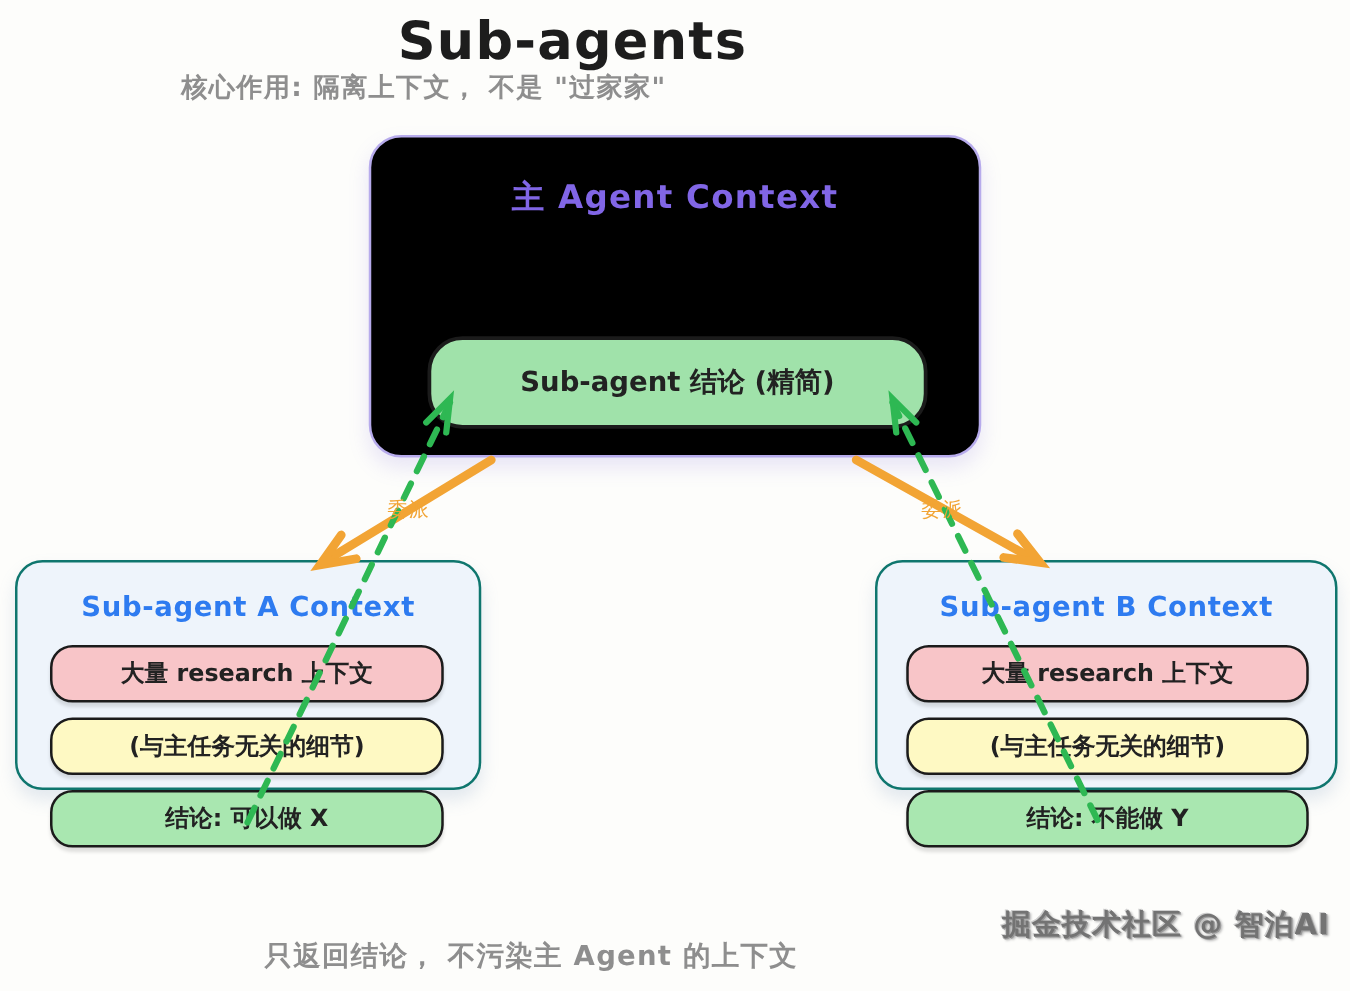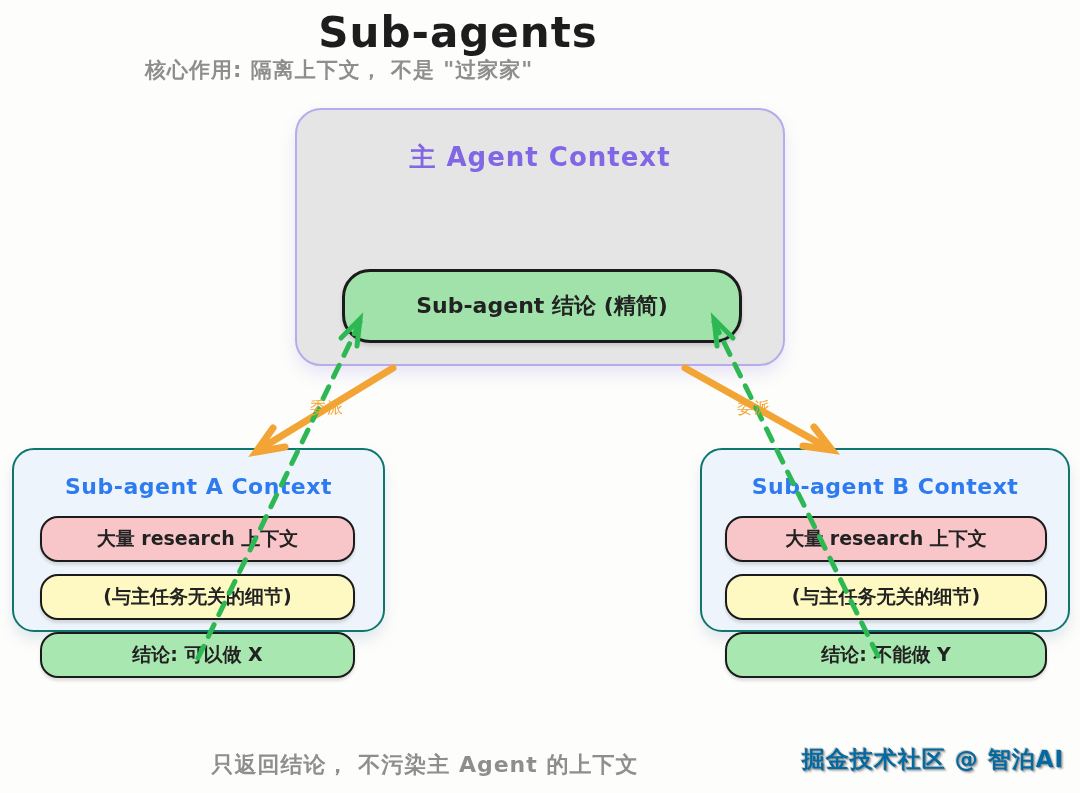--- a/index.html
+++ b/index.html
@@ -19,21 +19,21 @@
     font-size:42px;font-weight:700;color:#1d1d1d;letter-spacing:1px;
   }
   .page-subtitle{
     left:145px;top:56px;
     font-size:21px;font-weight:600;color:#8e8e8e;letter-spacing:1px;
   }
 
   
   .main-box{
     left:295px;top:108px;width:490px;height:258px;
-    background:#e5e5e5;border:2.5px solid #b7abec;border-radius:26px;
+    background:#000000;border:2.5px solid #b7abec;border-radius:26px;
     box-shadow:0 8px 16px rgba(140,120,220,0.18);
     box-sizing:border-box;
   }
   .main-box-title{
     left:0;right:0;top:30px;text-align:center;
     font-size:26px;font-weight:700;color:#8166e6;letter-spacing:1px;
   }
   .bar{
     box-sizing:border-box;
     border:3px solid #1b1b1b;
@@ -83,22 +83,22 @@
   .delegate-label-left{left:327px;top:408px;}
   .delegate-label-right{left:754px;top:408px;}
 
   
   .caption{
     left:0;right:0;top:750px;text-align:center;
     transform:translateX(-115px);
     font-size:22px;font-weight:600;color:#8e8e8e;letter-spacing:1px;
   }
   .watermark{
-    right:16px;top:744px;
-    font-size:23px;font-weight:700;color:#0369a1;letter-spacing:1px;
+    right:16px;top:724px;
+    font-size:23px;font-weight:700;color:#737373;letter-spacing:1px;
     text-shadow:1px 1px 0 #9a9a9a, 2px 2px 2px #b5b5b5, -1px -1px 0 #cfcfcf;
   }
 </style>
 </head>
 <body>
 
 <div class="canvas">
 
   <div class="abs page-title">Sub-agents</div>
   <div class="abs page-subtitle">核心作用: 隔离上下文， 不是 "过家家"</div>

